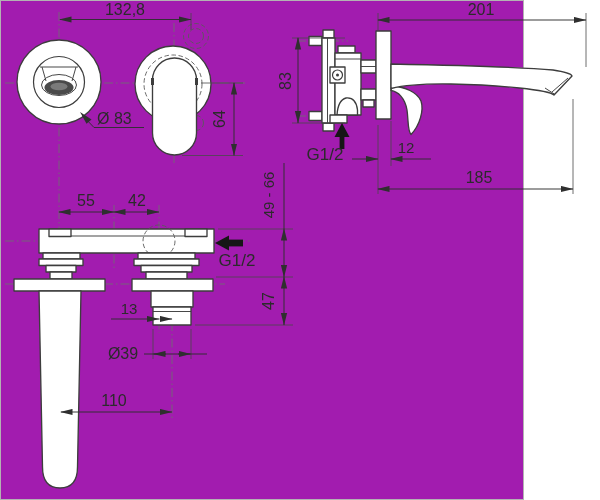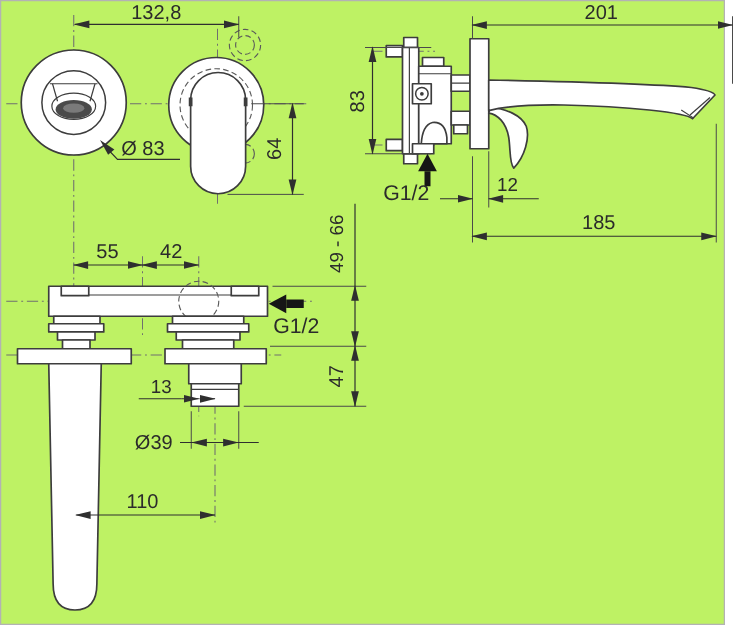--- a/index.html
+++ b/index.html
@@ -1,18 +1,18 @@
 <!DOCTYPE html>
 <html><head>
 <meta charset="utf-8">
 <style>
   html,body{margin:0;padding:0;background:#fff;}
   #canvas{
-    width:580px;height:500px;position:relative;
-    background:#bef264;border:1px solid #b3b3b3;box-sizing:border-box;
+    width:524px;height:500px;position:relative;
+    background:#a21caf;border:1px solid #b3b3b3;box-sizing:border-box;
     font-family:"Liberation Sans", sans-serif;
   }
   svg{display:block;}
   text{
     fill:#2b2b2b;
     font-family:"Liberation Sans", sans-serif;
   }
   .obj{stroke:#3d3d3d;stroke-width:1.35;fill:#ffffff;stroke-linejoin:round;stroke-linecap:round;}
   .obj-nf{stroke:#3d3d3d;stroke-width:1.2;fill:none;stroke-linecap:round;}
   .thin{stroke:#3d3d3d;stroke-width:0.95;fill:none;}

